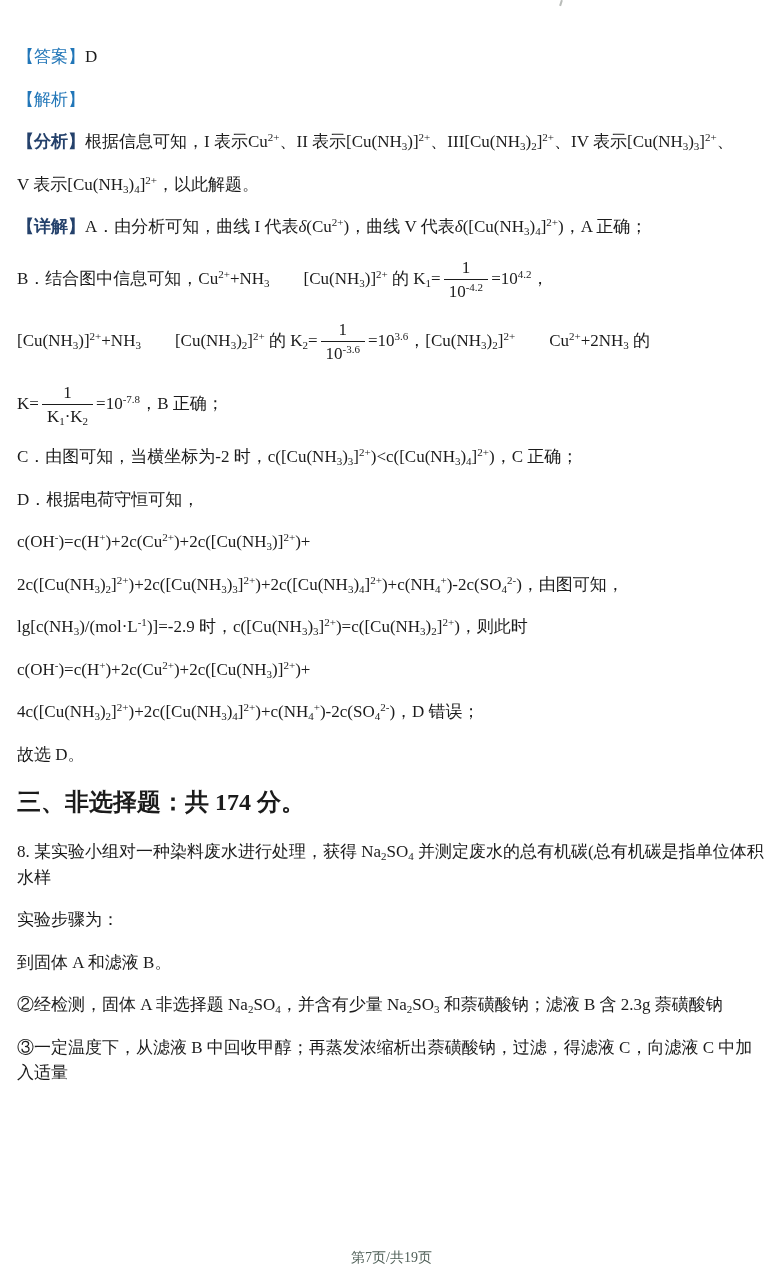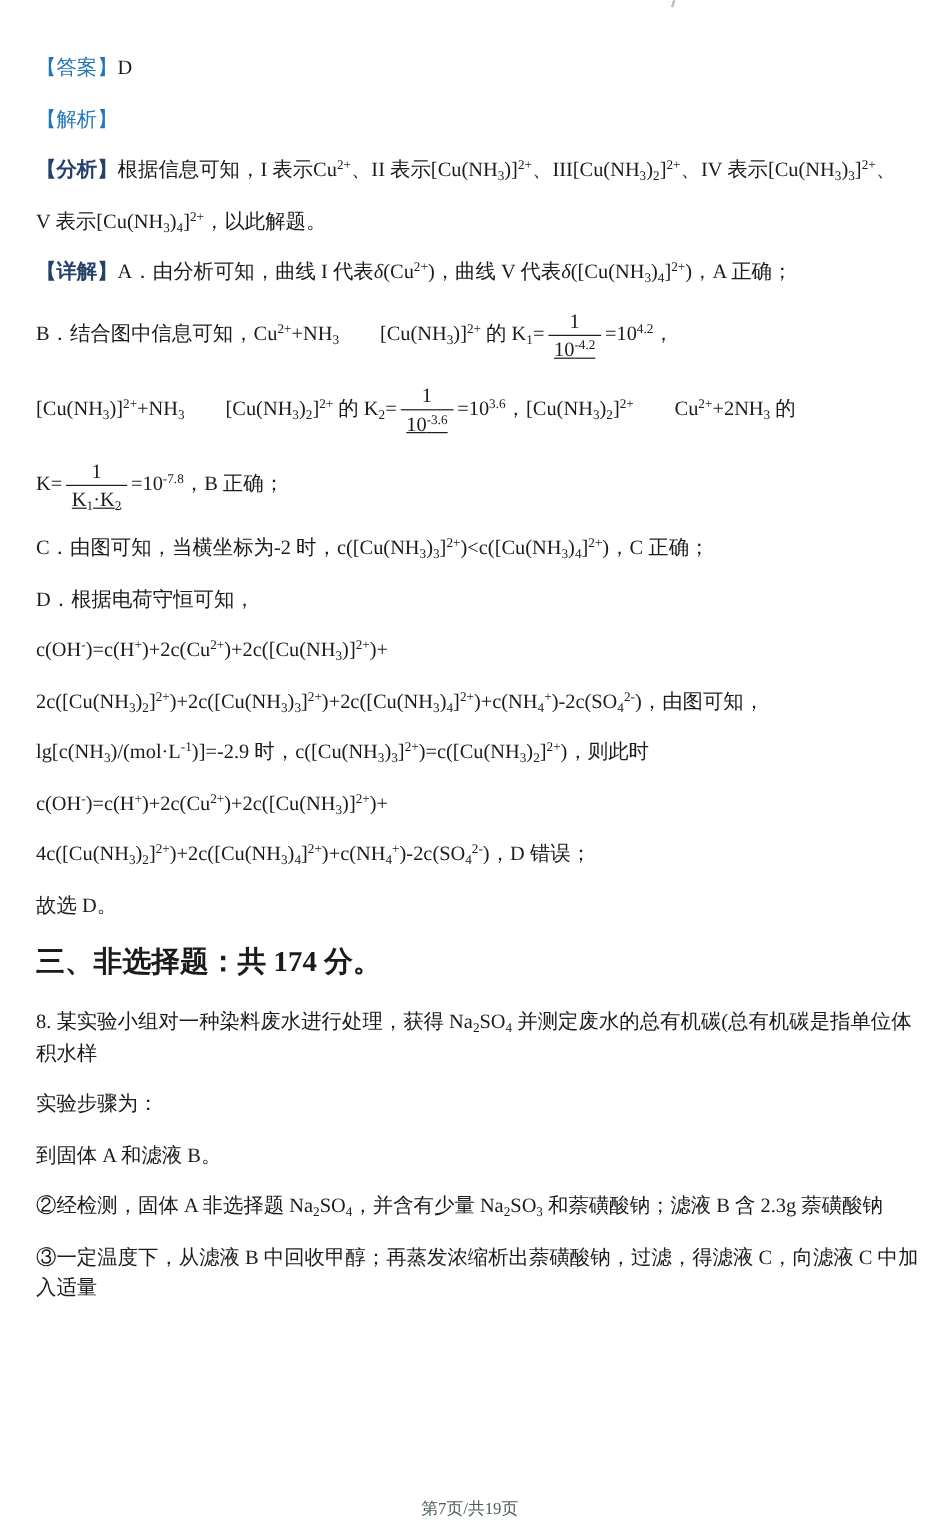--- a/index.html
+++ b/index.html
@@ -20,21 +20,21 @@
   .scan-artifact {
     position: absolute;
     left: 560px;
     top: 0;
     width: 2px;
     height: 6px;
     background: #b9bcb9;
     transform: rotate(18deg);
   }
   .content {
-    padding: 44px 16px 0 30px;
+    padding: 44px 16px 0 17px;
     flex: 0 0 auto;
   }
   .line {
     font-size: 17px;
     line-height: 1.5;
     margin: 0 0 17px 0;
     word-break: break-all;
   }
   .line.heading {
     font-size: 24px;
@@ -59,21 +59,20 @@
     line-height: 1.25;
   }
   .frac .num {
     display: block;
     padding: 0 5px 1px 5px;
     border-bottom: 1.2px solid #1b1b1b;
   }
   .frac .den {
     display: block;
     padding: 1px 5px 0 5px;
-    text-decoration: underline;
   }
   .footer {
     margin-top: auto;
     text-align: center;
     font-size: 14px;
     color: #4f5f57;
     padding: 16px 0 14px 0;
   }
 </style>
 </head>

